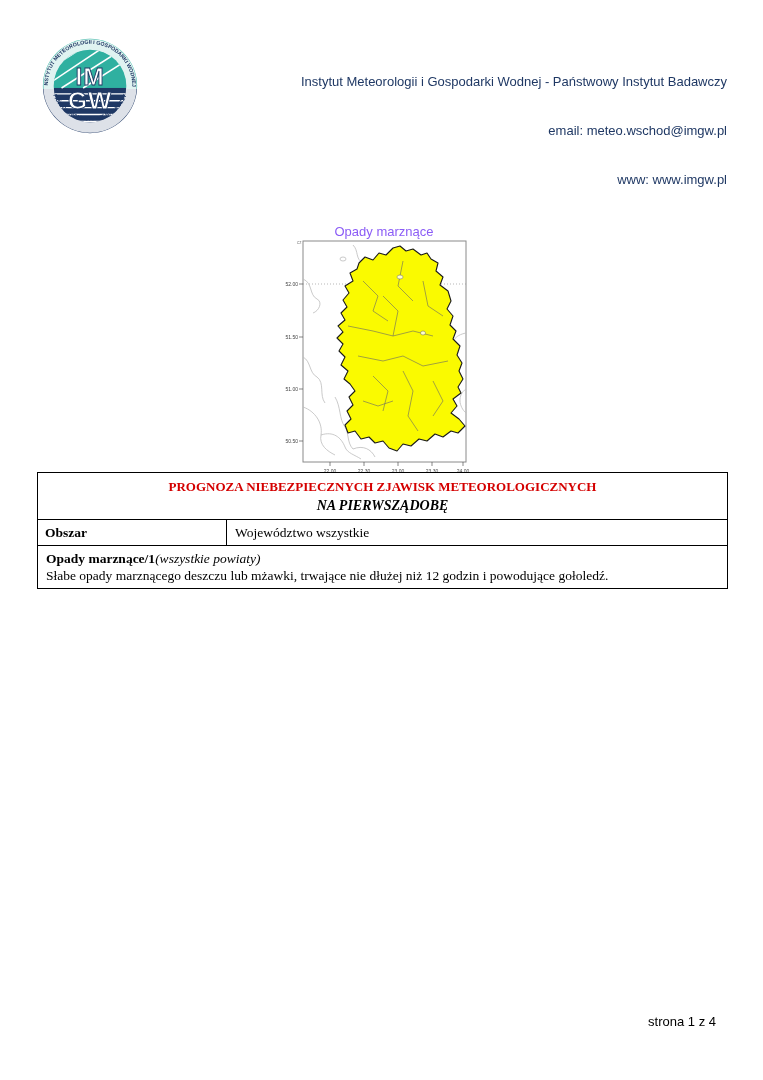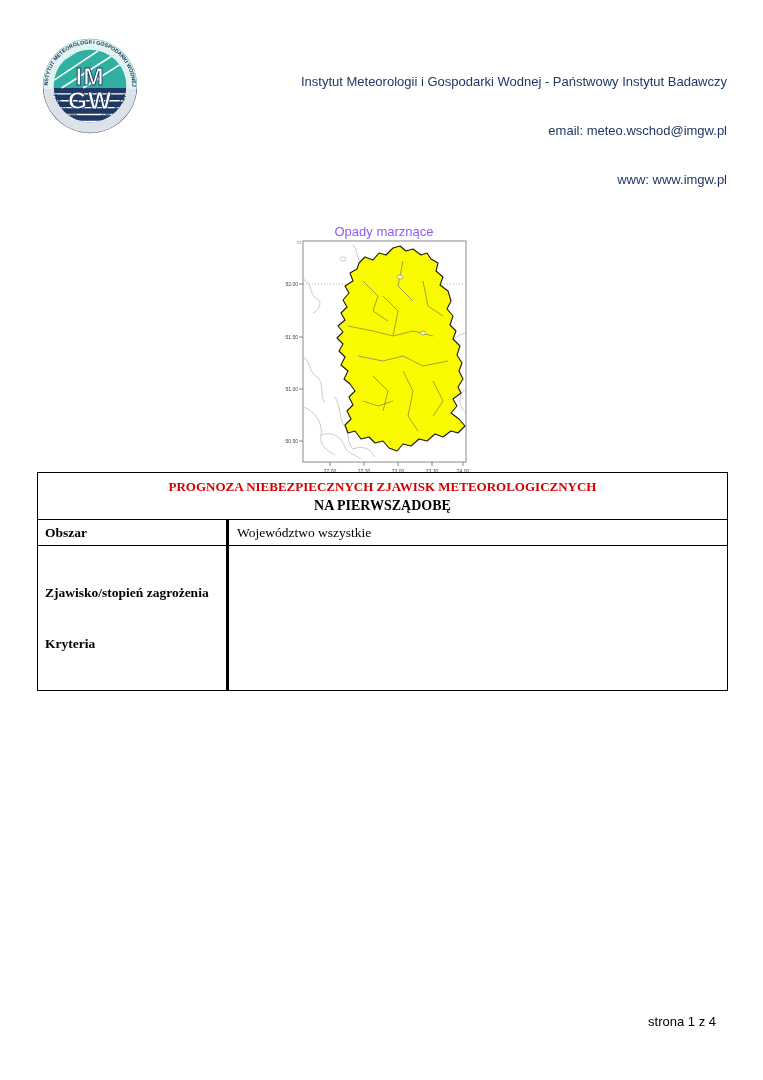--- a/index.html
+++ b/index.html
@@ -17,24 +17,24 @@
   
   .map-title{position:absolute;left:284px;top:224px;width:200px;text-align:center;
              font-size:13px;color:#8b5cf6;}
   .map-svg{position:absolute;left:283px;top:237px;}
 
   
   .doc-table{position:absolute;left:37px;top:472px;width:689px;border:1px solid #000;
              font-family:"Liberation Serif",serif;font-size:13.5px;}
   .t-head{padding:4px 8px;text-align:center;line-height:19px;border-bottom:1px solid #000;}
   .t-head .l1{color:#D40000;font-weight:bold;font-size:13px;}
-  .t-head .l2{color:#000;font-weight:bold;font-size:14px;}
+  .t-head .l2{color:#000;font-weight:bold;font-size:14px;font-style:italic;}
   .trow{display:flex;align-items:stretch;}
   .trow + .trow{border-top:1px solid #000;}
-  .tlabel{width:177px;flex:0 0 177px;border-right:3px solid #000000;font-weight:bold;
+  .tlabel{width:177px;flex:0 0 177px;border-right:1px solid #000000;font-weight:bold;
           padding:4px 4px 4px 7px;line-height:17px;white-space:pre-wrap;}
   .tvalue{flex:1;padding:4px 8px;line-height:17px;}
   .row-obszar .tlabel,.row-obszar .tvalue{padding-top:4px;padding-bottom:4px;}
   .row-zjawisko .tvalue .ital{font-style:italic;font-weight:normal;}
   .row-zjawisko .tvalue .bld{font-weight:bold;}
 
   
   .footer{position:absolute;top:1014px;right:47px;font-size:13px;color:#000000;}
 </style>
 </head>
@@ -175,22 +175,22 @@
       <div class="l2">NA PIERWSZĄDOBĘ</div>
     </div>
 
     <div class="trow row-obszar">
       <div class="tlabel">Obszar</div>
       <div class="tvalue">Województwo wszystkie</div>
     </div>
 
 
     <div class="trow row-zjawisko">
-      <div class="tlabel">
-        <div>Zjawisko/stopień zagrożenia</div>
-        <div>Kryteria</div>
+      <div class="tvalue">
+        <div><span class="bld">Opady marznące/1</span><span class="ital">(wszystkie powiaty)</span></div>
+        <div>Słabe opady marznącego deszczu lub mżawki, trwające nie dłużej niż 12 godzin i powodujące gołoledź.</div>
       </div>
     </div>
   </div>
 
   <div class="footer">strona 1 z 4</div>
 
 </div>
 
 </body></html>

